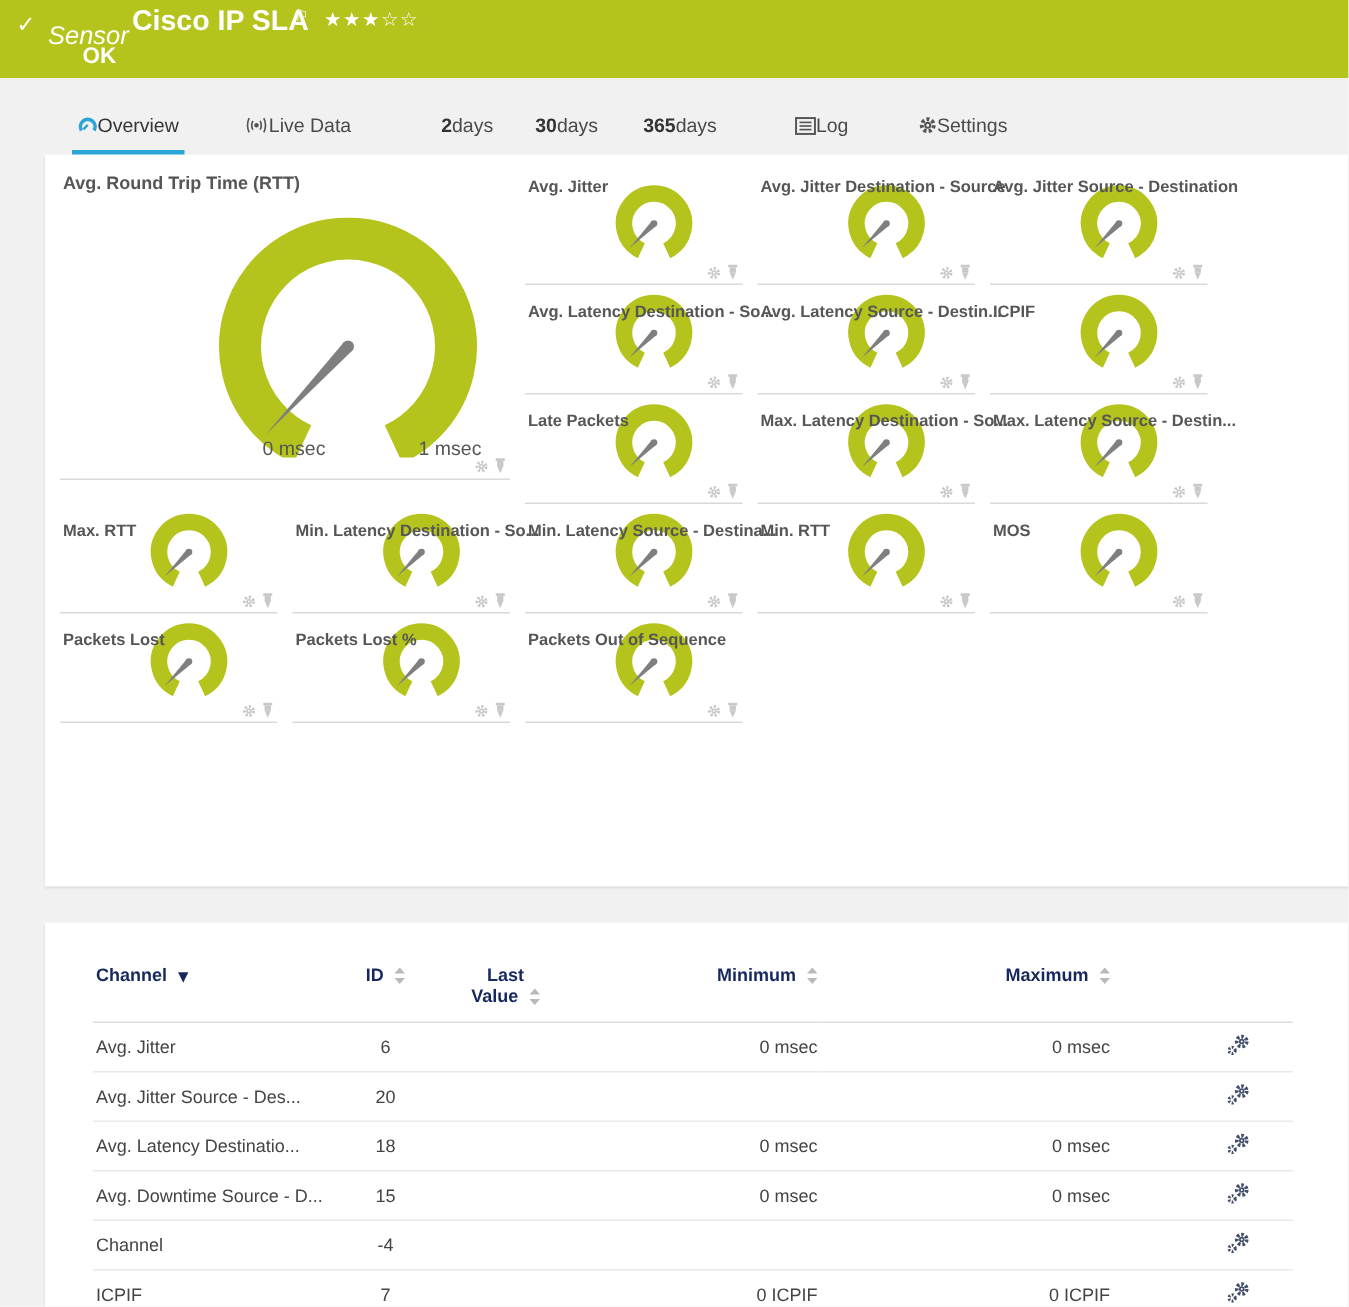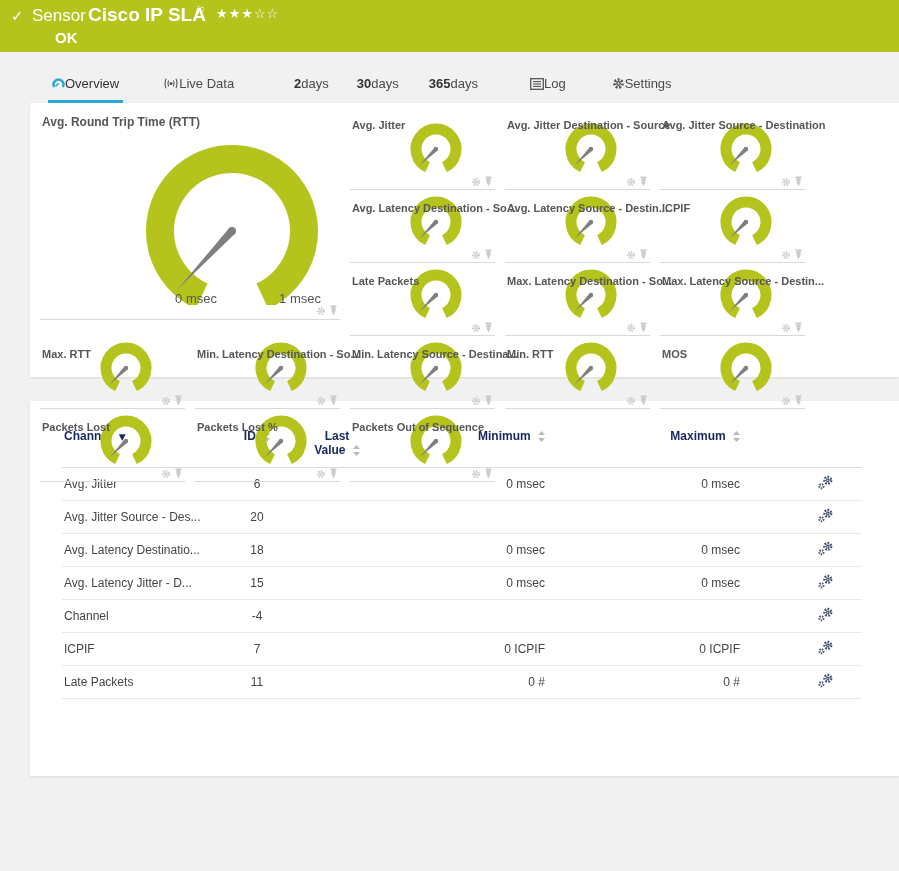--- a/index.html
+++ b/index.html
@@ -3,42 +3,42 @@
 <meta charset="utf-8">
 <style>
   * { margin:0; padding:0; box-sizing:border-box; }
   html,body { width:899px; height:871px; overflow:hidden; background:#f1f1f1;
     font-family:"Liberation Sans","DejaVu Sans",sans-serif; }
 
   
   .topbar { height:52px; background:#b4c41c; color:#fff; position:relative; }
   .topbar .check { position:absolute; left:11px; top:7px; font-size:15px; font-weight:bold;
     font-family:"DejaVu Sans",sans-serif; }
-  .topbar .kind { position:absolute; left:32px; top:6px; font-size:17px; }
+  .topbar .kind { position:absolute; left:32px; top:14px; font-style:italic; font-size:17px; }
   .topbar .title { position:absolute; left:88px; top:4px; font-size:19px; font-weight:bold; }
   .topbar .flag { position:absolute; left:196px; top:4px; font-size:11px;
     font-family:"DejaVu Sans",sans-serif; }
   .topbar .stars { position:absolute; left:216px; top:6px; font-size:13px; letter-spacing:1px;
     font-family:"DejaVu Sans",sans-serif; }
   .topbar .status { position:absolute; left:55px; top:29px; font-size:15px; font-weight:bold; }
 
   
   .tabstrip { height:51px; background:#f1f1f1; display:flex; align-items:flex-end; }
   .tab { display:flex; align-items:center; font-size:13px; color:#4a4a4a;
     padding:8px 4px 12px 4px; cursor:pointer; white-space:nowrap; }
   .tab.active { border-bottom:3px solid #2aa5d6; padding-bottom:9px; color:#333; }
   .tab b { color:#333; }
   .tab svg { flex:0 0 auto; }
   .t-ov { margin-left:48px; } .t-ld { margin-left:36px; } .t-2d { margin-left:52px; }
   .t-30d { margin-left:20px;text-align:center; } .t-365d { margin-left:22px; } .t-hd { margin-left:80px; }
   .t-log { margin-left:44px; } .t-set { margin-left:38px; }
 
   
   .panel { background:#fff; box-shadow:0 1px 2px rgba(0,0,0,.10); margin-left:30px; }
-  .gauge-panel { width:869px; height:274px; display:grid;
+  .gauge-panel { width:869px; height:488px; display:grid;
     grid-template-columns:155px 155px 155px 155px 155px;
     grid-template-rows:87px 73px 73px 73px 73px; padding-left:10px; }
 
   .gcell { position:relative; margin-right:10px; border-bottom:1px solid #d9d9d9; }
   .gcell .glabel { position:absolute; left:2px; top:12px; font-size:11px; font-weight:bold;
     color:#565656; white-space:nowrap; z-index:2; }
   .gcell.r1 .glabel { top:16px; }
   .gcell .gslot { position:absolute; right:28px; bottom:12px; width:62px; height:54px; }
   .gcell .gicons { position:absolute; right:2px; bottom:2px; display:flex; gap:3px; align-items:center; }
 
@@ -655,21 +655,21 @@
         <svg width="16" height="15" viewBox="0 0 14 13">
           <circle cx="8.6" cy="4.6" r="2.9" fill="none" stroke="#44506b" stroke-width="2.2" stroke-dasharray="1.5 1.1"></circle>
           <circle cx="8.6" cy="4.6" r="1.1" fill="none" stroke="#44506b" stroke-width="1"></circle>
           <circle cx="3" cy="9.8" r="1.8" fill="none" stroke="#44506b" stroke-width="1.8" stroke-dasharray="1.1 0.9"></circle>
         </svg>
       </span>
     </td>
   </tr>
 
   <tr>
-    <td class="d-ch">Avg. Latency Jitter - D...</td>
+    <td class="d-ch">Avg. Downtime Source - D...</td>
     <td class="d-id">15</td>
     <td class="d-lv"></td>
     <td class="d-min">0 msec</td>
     <td class="d-max">0 msec</td>
     <td class="d-edit">
       <span class="icon-btn">
         <svg width="16" height="15" viewBox="0 0 14 13">
           <circle cx="8.6" cy="4.6" r="2.9" fill="none" stroke="#44506b" stroke-width="2.2" stroke-dasharray="1.5 1.1"></circle>
           <circle cx="8.6" cy="4.6" r="1.1" fill="none" stroke="#44506b" stroke-width="1"></circle>
           <circle cx="3" cy="9.8" r="1.8" fill="none" stroke="#44506b" stroke-width="1.8" stroke-dasharray="1.1 0.9"></circle>

